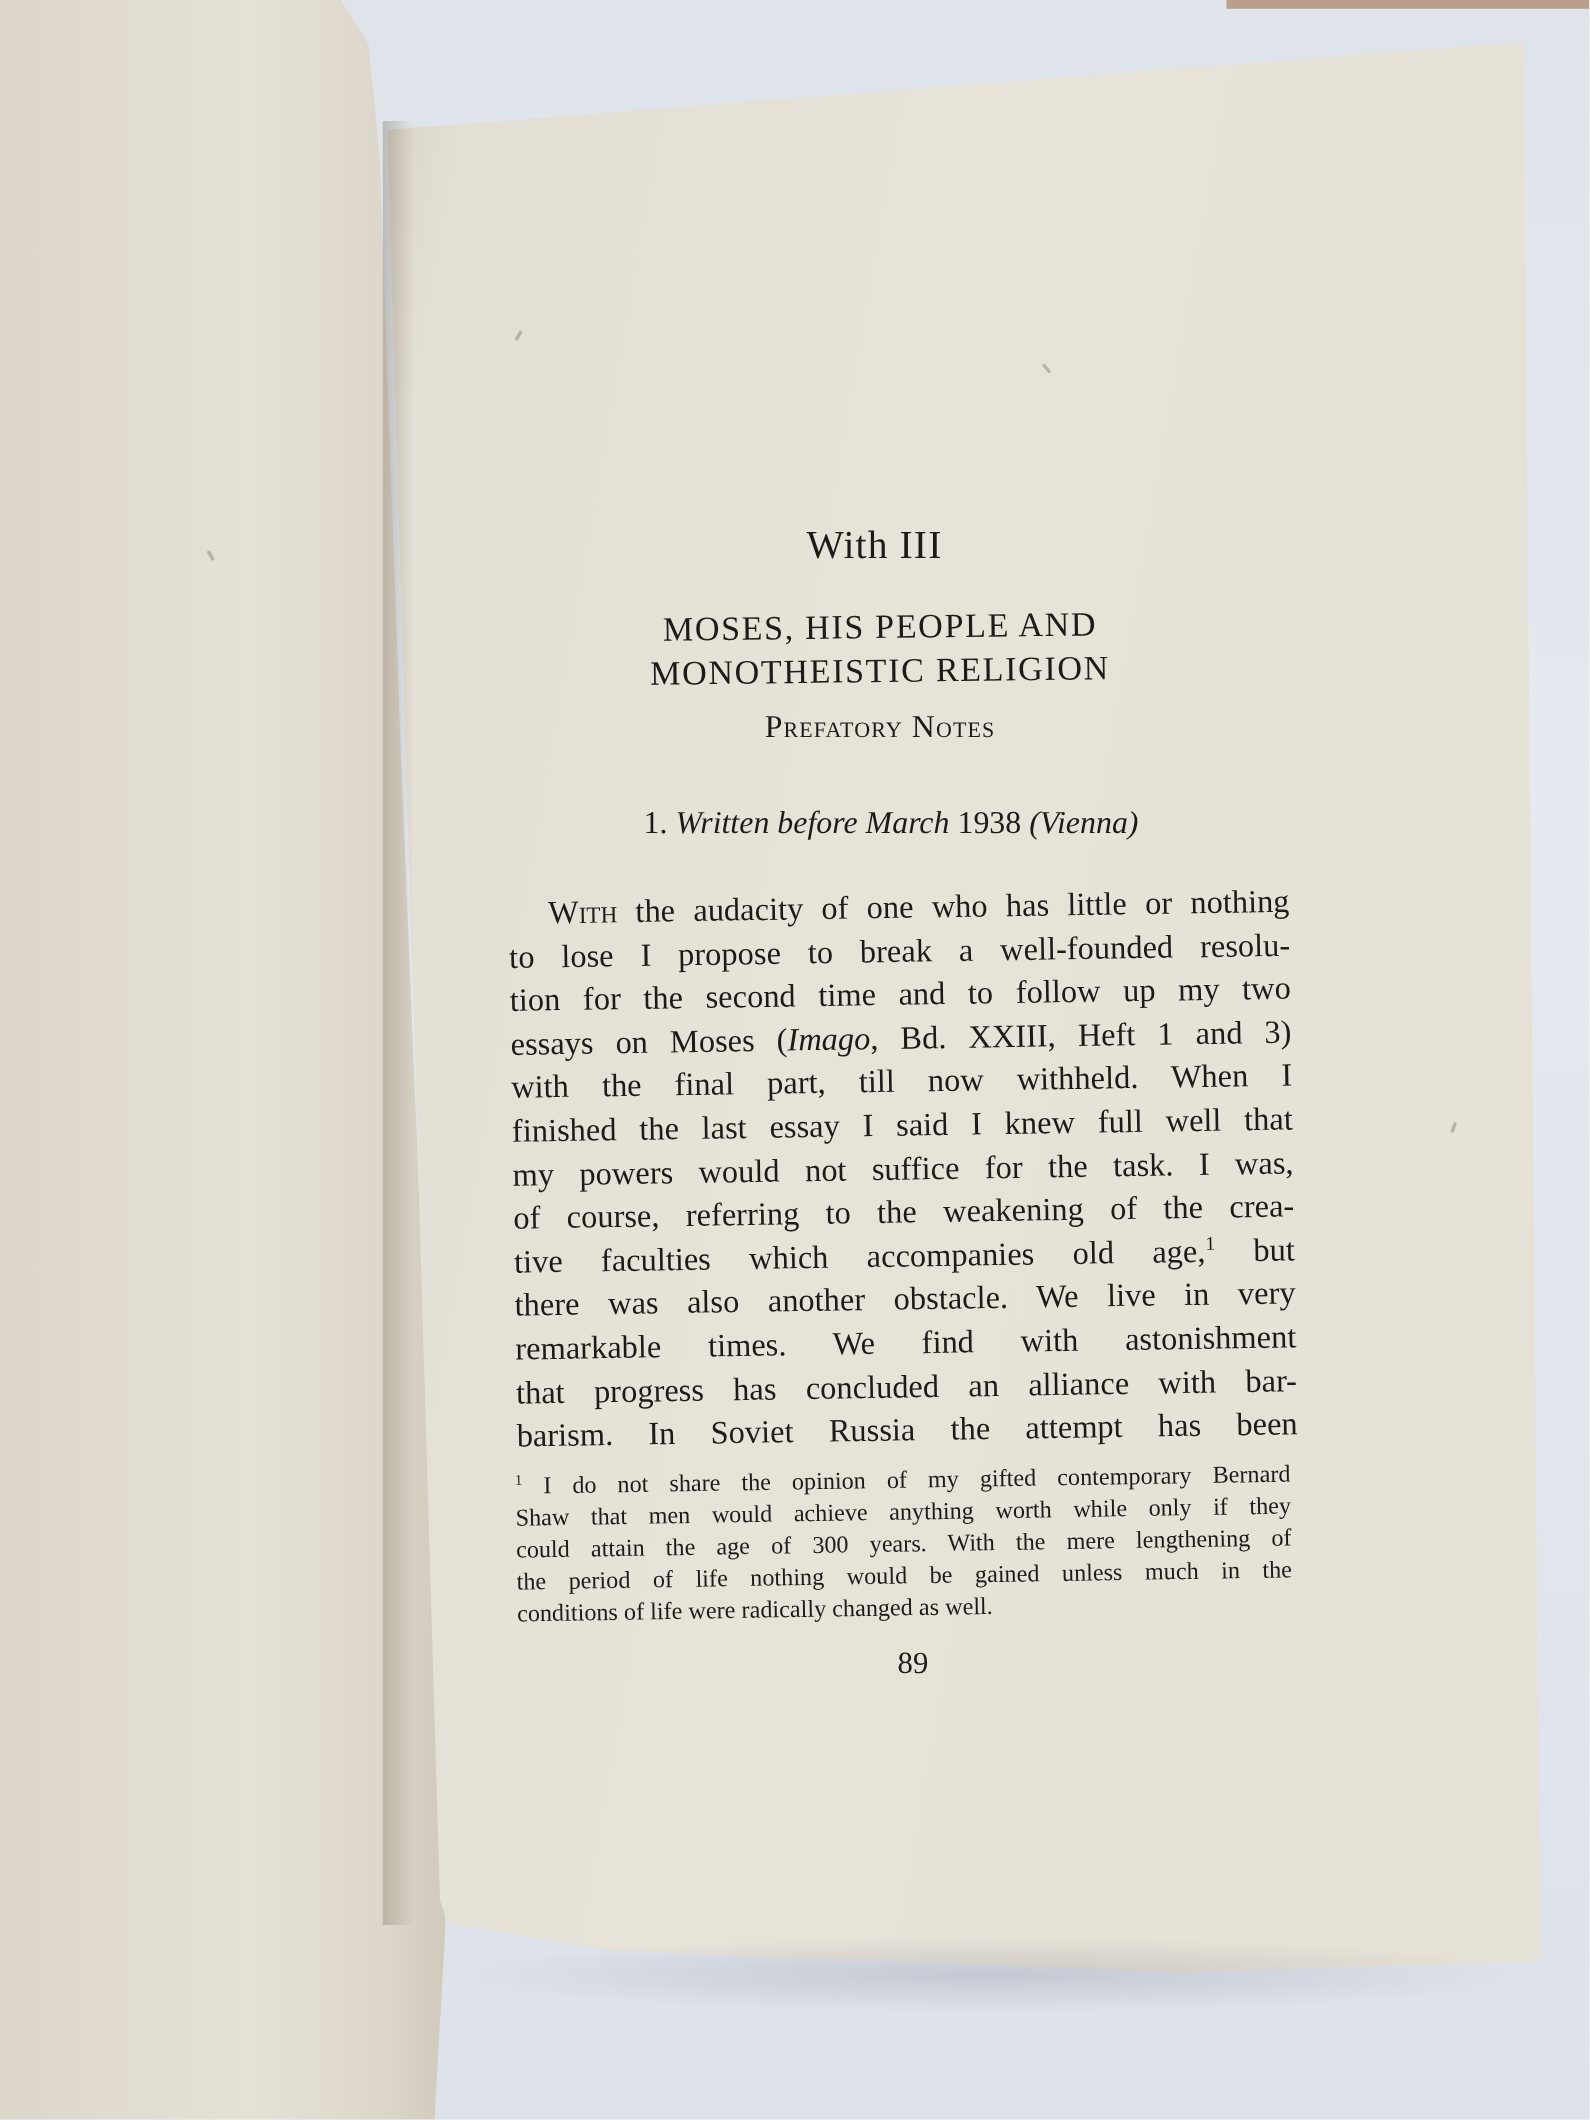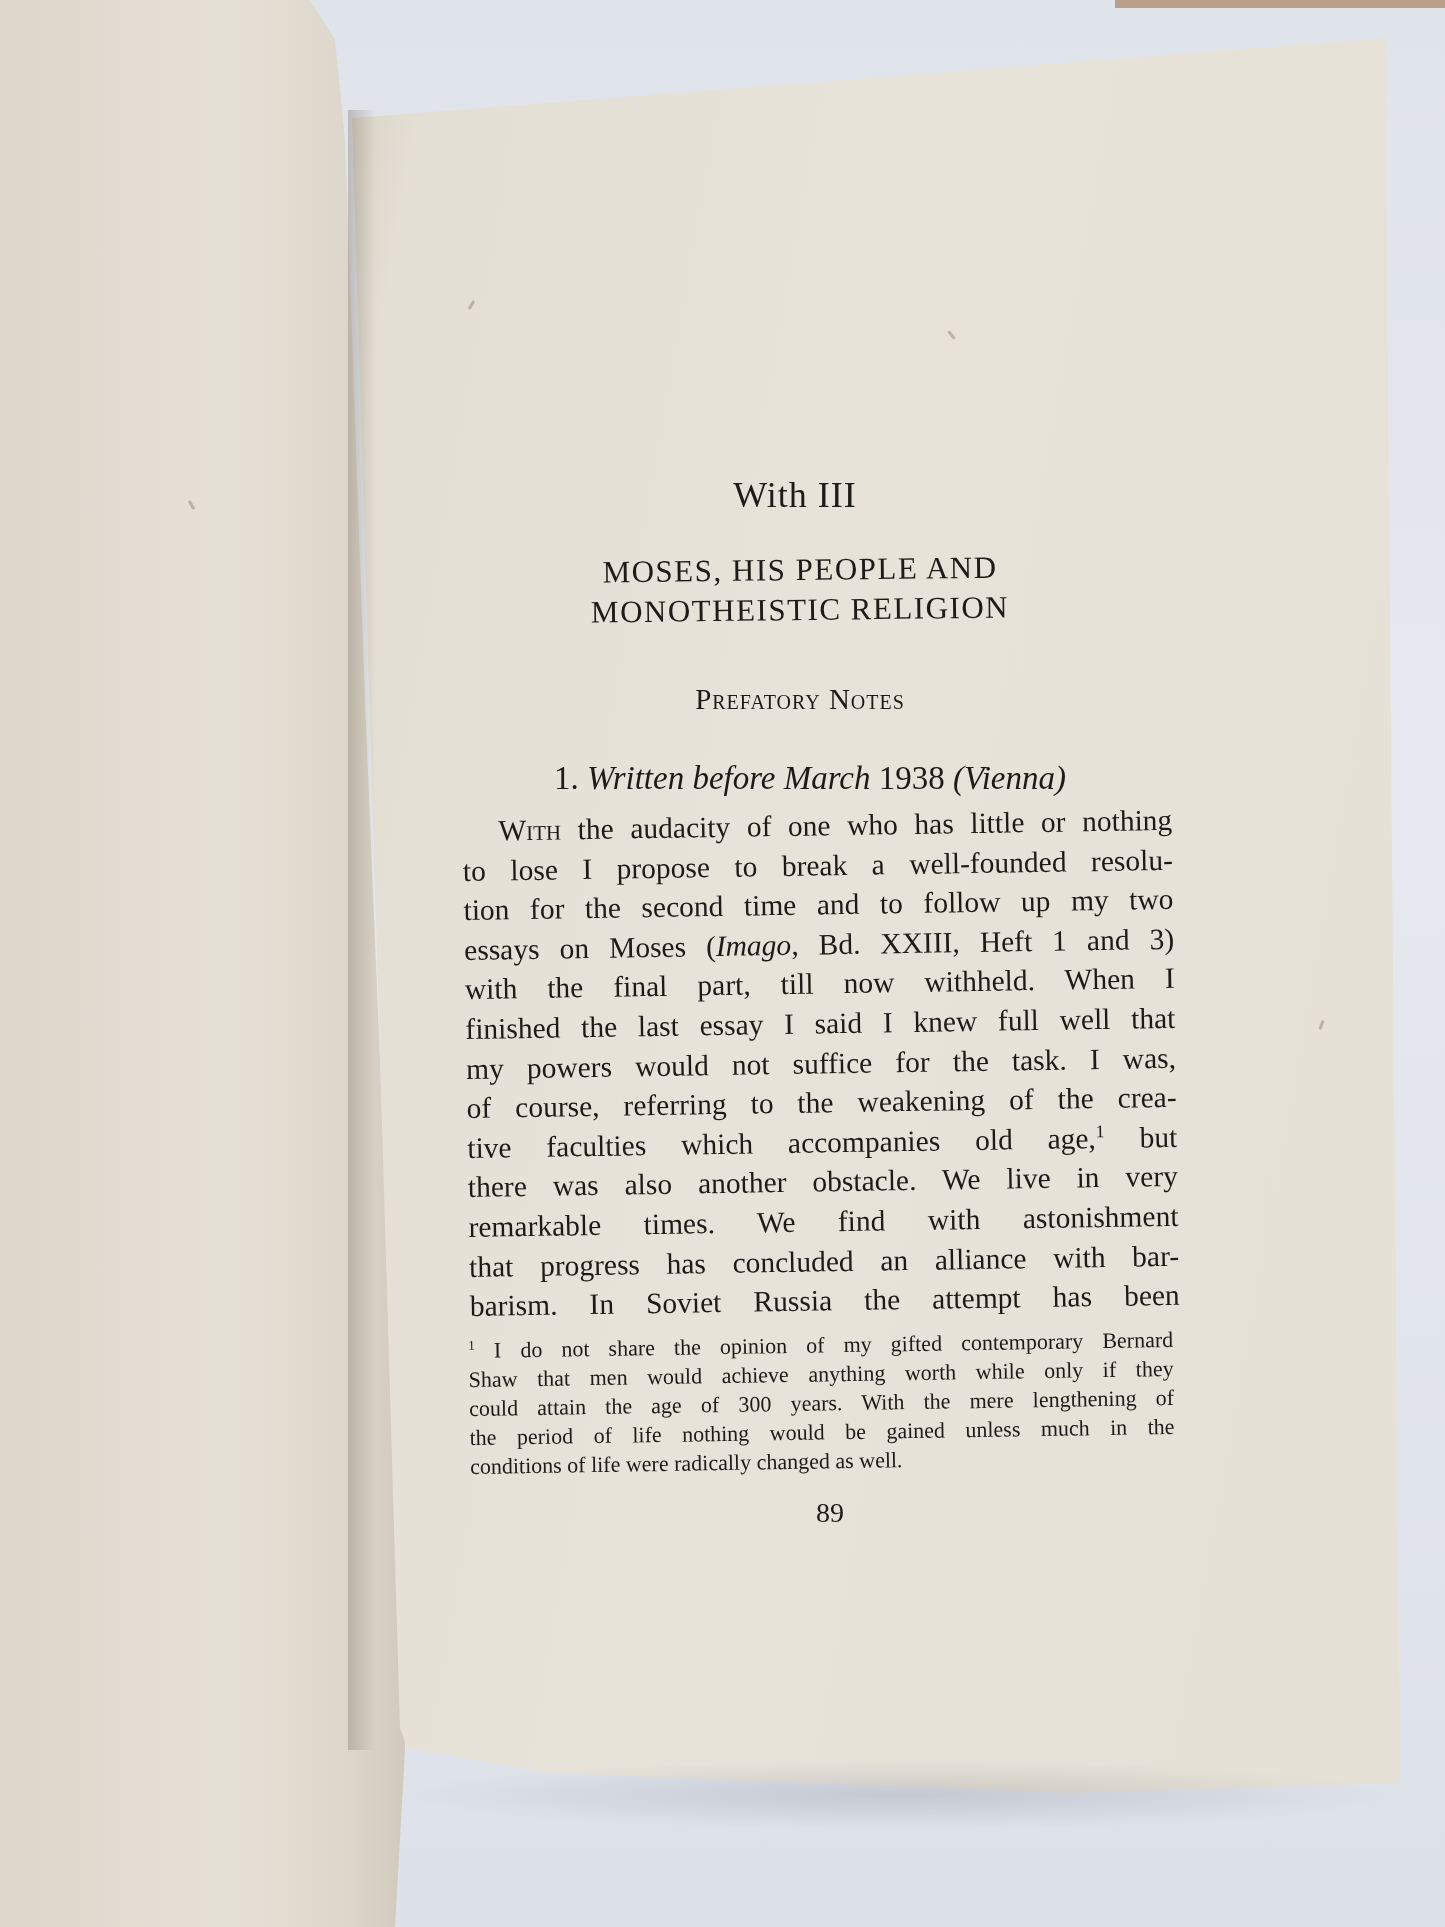--- a/index.html
+++ b/index.html
@@ -29,22 +29,22 @@
   }
   .gutter {
     position:absolute; left:348px; top:110px; width:28px; height:1640px;
     background: linear-gradient(90deg, rgba(120,110,95,.35), rgba(120,110,95,0));
   }
   .text { position:absolute; color:#1d1b18; }
   .center { text-align:center; }
   #part { left:595px; width:400px; top:474px; font-size:36px; letter-spacing:1px; }
   #heading1 { left:540px; width:520px; top:552px; font-size:31px; letter-spacing:1.5px; transform:rotate(-0.7deg); }
   #heading2 { left:540px; width:520px; top:592px; font-size:31px; letter-spacing:1.5px; transform:rotate(-0.7deg); }
-  #prefatory { left:600px; width:400px; top:683px; font-size:29px; font-variant:small-caps; letter-spacing:1px; }
-  #section { left:480px; width:660px; top:760px; font-size:33px; }
+  #prefatory { left:600px; width:400px; top:645px; font-size:29px; font-variant:small-caps; letter-spacing:1px; }
+  #section { left:480px; width:660px; top:732px; font-size:29px; }
   #section i { font-style:italic; }
   .body-lines { position:absolute; left:462px; top:812px; width:710px; transform:rotate(-0.9deg); transform-origin:left top; }
   .line {
     display:block; font-size:29.5px; line-height:39.6px; height:39.6px;
     text-align:justify; text-align-last:justify; white-space:nowrap; color:#1d1b18;
   }
   .smallcaps { font-variant:small-caps;margin-left:36px; }
   .foot { position:absolute; left:468px; top:1336px; width:705px; transform:rotate(-0.9deg); transform-origin:left top; }
   .fline { display:block; font-size:22px; line-height:29px; height:29px; text-align-last:justify; white-space:nowrap; color:#1d1b18; }
   .fline.end { text-align-last:left; }

